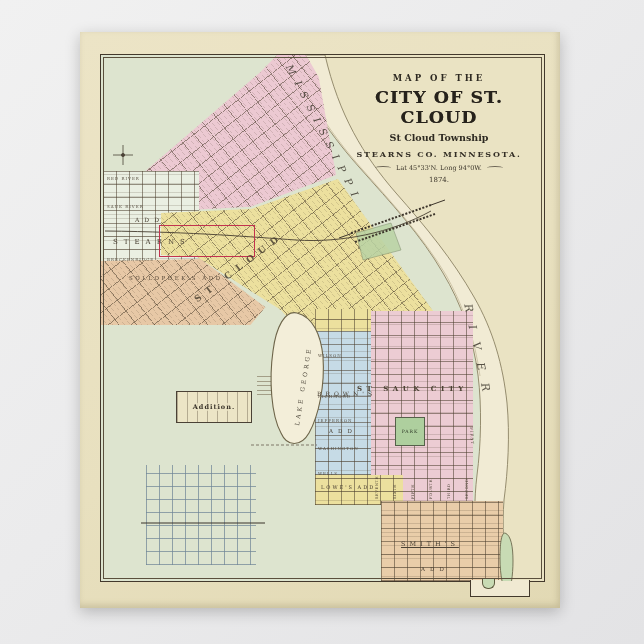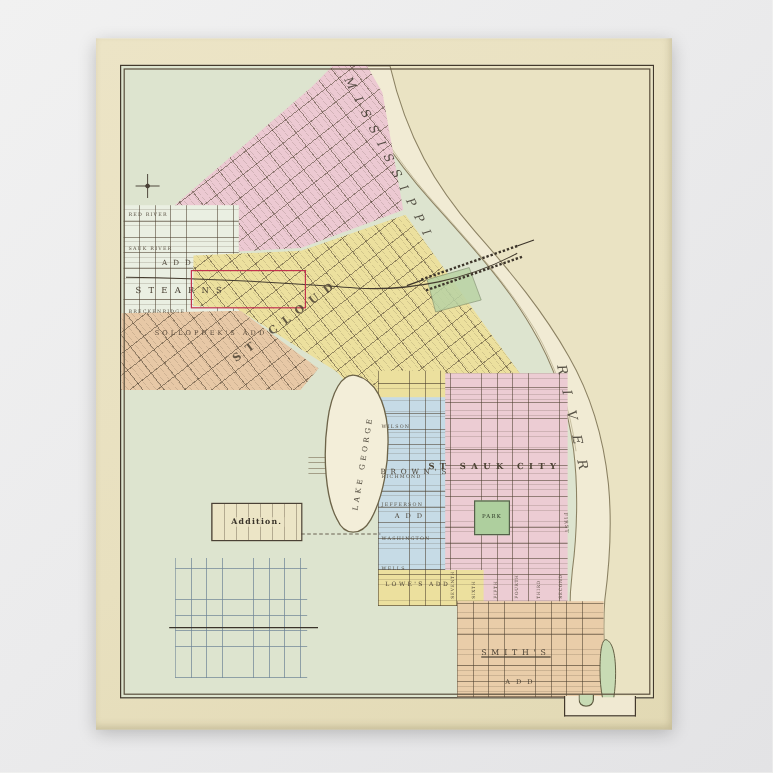--- a/index.html
+++ b/index.html
@@ -92,21 +92,21 @@
       <div class="plat grid-o" style="left:214px;top:420px;width:88px;height:30px;background-color:#ece09e;"></div>
 
       <div class="park" style="left:294px;top:362px;width:28px;height:27px;">
         <span>PARK</span>
       </div>
 
       <div class="plat grid-o" style="left:280px;top:446px;width:122px;height:80px;background-color:#e9cda9;"></div>
 
       <div class="plat blueink" style="left:45px;top:410px;width:110px;height:100px;"></div>
 
-      <div class="outlot" style="left:75px;top:364px;width:74px;height:30px;">
+      <div class="outlot" style="left:75px;top:336px;width:74px;height:30px;">
         <span>Addition.</span>
       </div>
       <div class="fineprint" style="left:156px;top:320px;"></div>
 
       <div class="redbox" style="left:58px;top:170px;width:94px;height:30px;"></div>
 
       <svg width="443" height="526" viewBox="0 0 443 526" style="z-index:3">
         <path d="M196,258 C212,262 220,280 222,302 C224,330 218,360 208,378 C200,392 186,392 180,378 C170,360 168,324 172,296 C175,272 184,255 196,258 Z" fill="#f3eed9" stroke="#6d6449" stroke-width="1.1"></path>
         <path d="M404,478 C410,480 412,492 412,506 C412,520 410,534 406,542 C402,534 399,520 399,504 C399,490 400,478 404,478 Z" fill="#c8dbb4" stroke="#5e5a40" stroke-width="0.8"></path>
         <polygon points="255,178 290,168 300,195 262,205" fill="#b9d3a4" opacity="0.85" stroke="#6d7a5c" stroke-width="0.5"></polygon>
@@ -157,20 +157,28 @@
       <div class="lbl street" style="left:217px;top:392px;">WASHINGTON</div>
       <div class="lbl street" style="left:217px;top:417px;">WELLS</div>
       <div class="lbl street" style="left:372px;top:372px;transform:rotate(86deg);transform-origin:0 0;">FIRST</div>
       <div class="lbl tinyv" style="left:275px;top:444px;transform:rotate(-90deg);transform-origin:0 0;">SEVENTH</div>
       <div class="lbl tinyv" style="left:293px;top:444px;transform:rotate(-90deg);transform-origin:0 0;">SIXTH</div>
       <div class="lbl tinyv" style="left:311px;top:444px;transform:rotate(-90deg);transform-origin:0 0;">FIFTH</div>
       <div class="lbl tinyv" style="left:329px;top:444px;transform:rotate(-90deg);transform-origin:0 0;">FOURTH</div>
       <div class="lbl tinyv" style="left:347px;top:444px;transform:rotate(-90deg);transform-origin:0 0;">THIRD</div>
       <div class="lbl tinyv" style="left:365px;top:444px;transform:rotate(-90deg);transform-origin:0 0;">SECOND</div>
 
+      <div class="title-block">
+        <div class="t1">MAP OF THE</div>
+        <div class="t2">CITY OF ST. CLOUD</div>
+        <div class="t3">St Cloud Township</div>
+        <div class="t4">STEARNS CO. MINNESOTA.</div>
+        <div class="t5">Lat 45°33'N. Long 94°0W.</div>
+        <div class="t6">1874.</div>
+      </div>
 
     </div>
 
     <div class="notch">
       <div class="stub"></div>
     </div>
 
   </div>
 </div>
 

